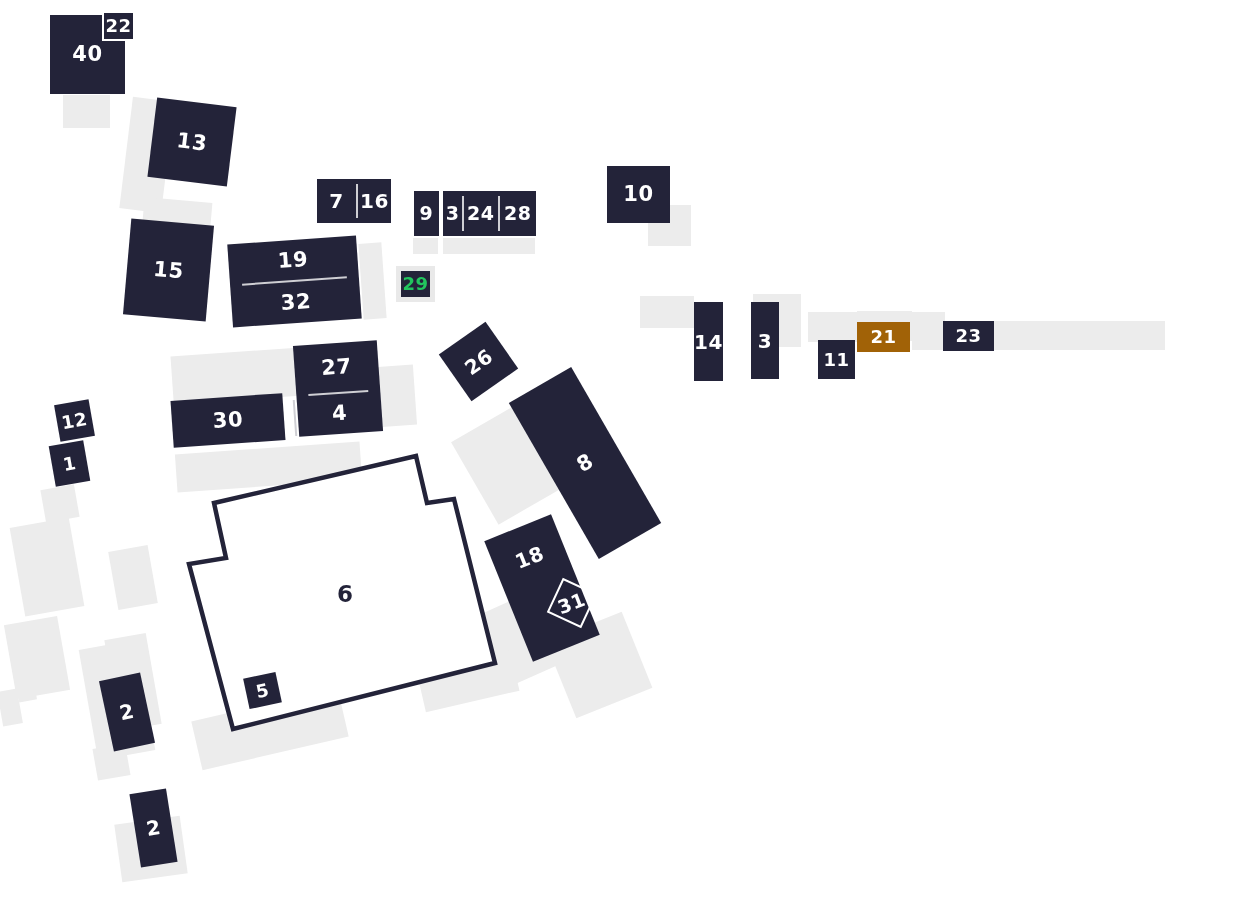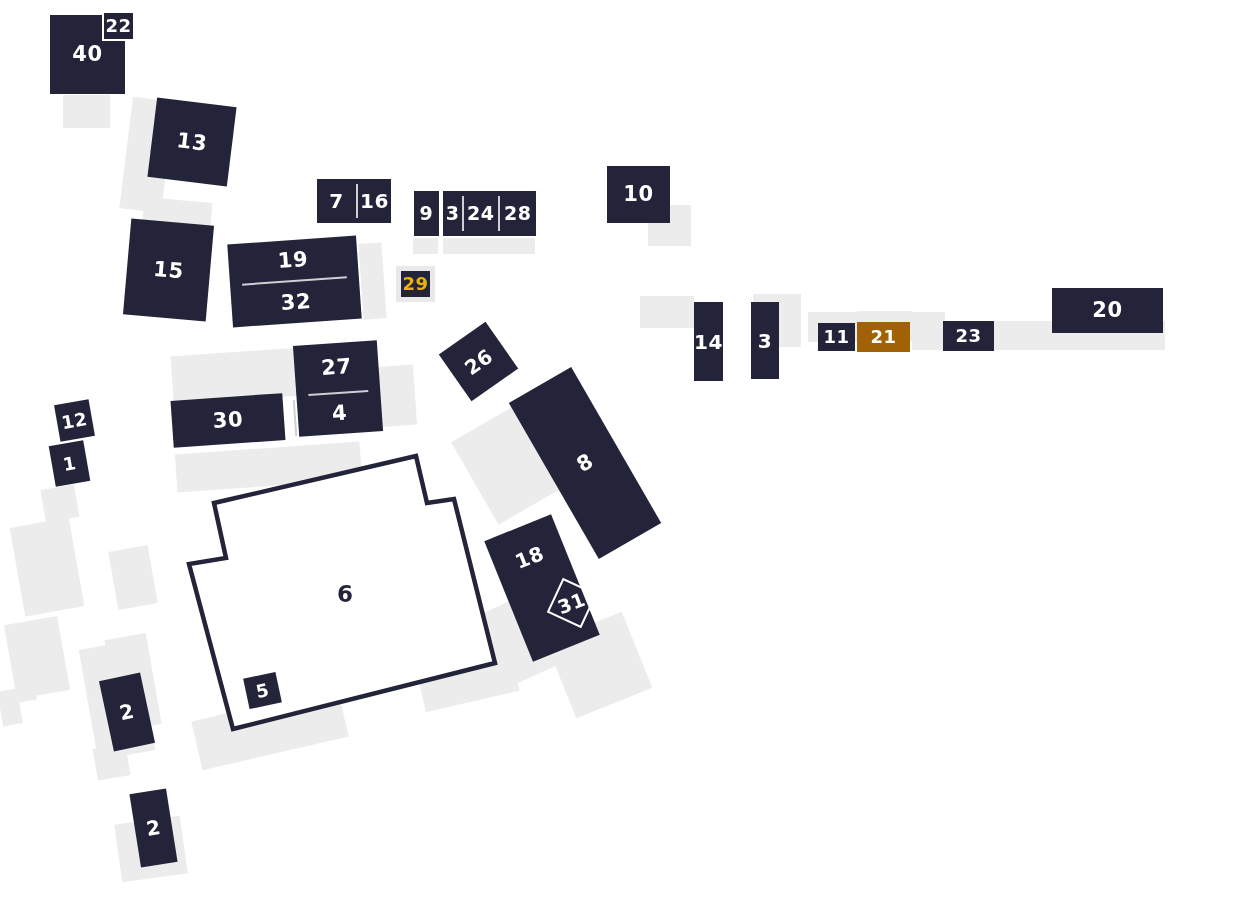--- a/index.html
+++ b/index.html
@@ -92,42 +92,39 @@
       <div class="vline" style="background: rgb(207, 207, 212); height: 35px;"></div>
       <div class="cell" style="width: 35px;">
         <span class="lbl" style="font-size: 19px; color: rgb(255, 255, 255);">24</span>
       </div>
       <div class="vline" style="background: rgb(207, 207, 212); height: 35px;"></div>
       <div class="cell" style="width: 38px;">
         <span class="lbl" style="font-size: 19px; color: rgb(255, 255, 255);">28</span>
       </div>
     </div>
     <div class="b" style="left: 396px; top: 266px; width: 39px; height: 36px; background: rgb(35, 35, 57); border: 5px solid rgb(233, 233, 233);">
-      <span class="lbl" style="font-size: 18px; color: #eab308;">29</span>
+      <span class="lbl" style="font-size: 18px; color: #22c55e;">29</span>
     </div>
     <div class="b" style="left: 607px; top: 166px; width: 63px; height: 57px; background: rgb(35, 35, 57); justify-content: center;">
       <span class="lbl" style="font-size: 21px; color: rgb(255, 255, 255);">10</span>
     </div>
     <div class="b" style="left: 694px; top: 302px; width: 29px; height: 79px; background: rgb(35, 35, 57);">
       <span class="lbl" style="font-size: 20px; color: rgb(255, 255, 255);">14</span>
     </div>
     <div class="b" style="left: 751px; top: 302px; width: 28px; height: 77px; background: rgb(35, 35, 57);">
       <span class="lbl" style="font-size: 20px; color: rgb(255, 255, 255);">3</span>
     </div>
-    <div class="b" style="left: 818px; top: 323px; width: 37px; height: 28px; background: rgb(35, 35, 57);">
+    <div class="b" style="left: 818px; top: 340px; width: 37px; height: 39px; background: rgb(35, 35, 57);">
       <span class="lbl" style="font-size: 18px; color: rgb(255, 255, 255);">11</span>
     </div>
     <div class="b" style="left: 857px; top: 322px; width: 53px; height: 30px; background: #a16207;">
       <span class="lbl" style="font-size: 18px; color: rgb(255, 255, 255);">21</span>
     </div>
     <div class="b" style="left: 943px; top: 321px; width: 51px; height: 30px; background: rgb(35, 35, 57);">
       <span class="lbl" style="font-size: 18px; color: rgb(255, 255, 255);">23</span>
-    </div>
-    <div class="b" style="left: 1052px; top: 288px; width: 111px; height: 45px; background: rgb(35, 35, 57);">
-      <span class="lbl" style="font-size: 21px; color: rgb(255, 255, 255);">20</span>
     </div>
     <div class="b" style="left: 450px; top: 333px; width: 57px; height: 57px; transform: rotate(-35deg); background: rgb(35, 35, 57);">
       <span class="lbl" style="font-size: 20px; color: rgb(255, 255, 255);">26</span>
     </div>
     <div class="b" style="left: 549px; top: 373px; width: 72px; height: 180px; transform: rotate(-30deg); background: rgb(35, 35, 57);">
       <span class="lbl" style="font-size: 21px; color: rgb(255, 255, 255);">8</span>
     </div>
     <div class="b" style="left: 296px; top: 343px; width: 84px; height: 91px; transform: rotate(-4deg); background: rgb(35, 35, 57); flex-direction: column;">
       <div class="stackrow" style="height: 50px;">
         <span class="lbl" style="font-size: 21px; color: rgb(255, 255, 255);">27</span>

